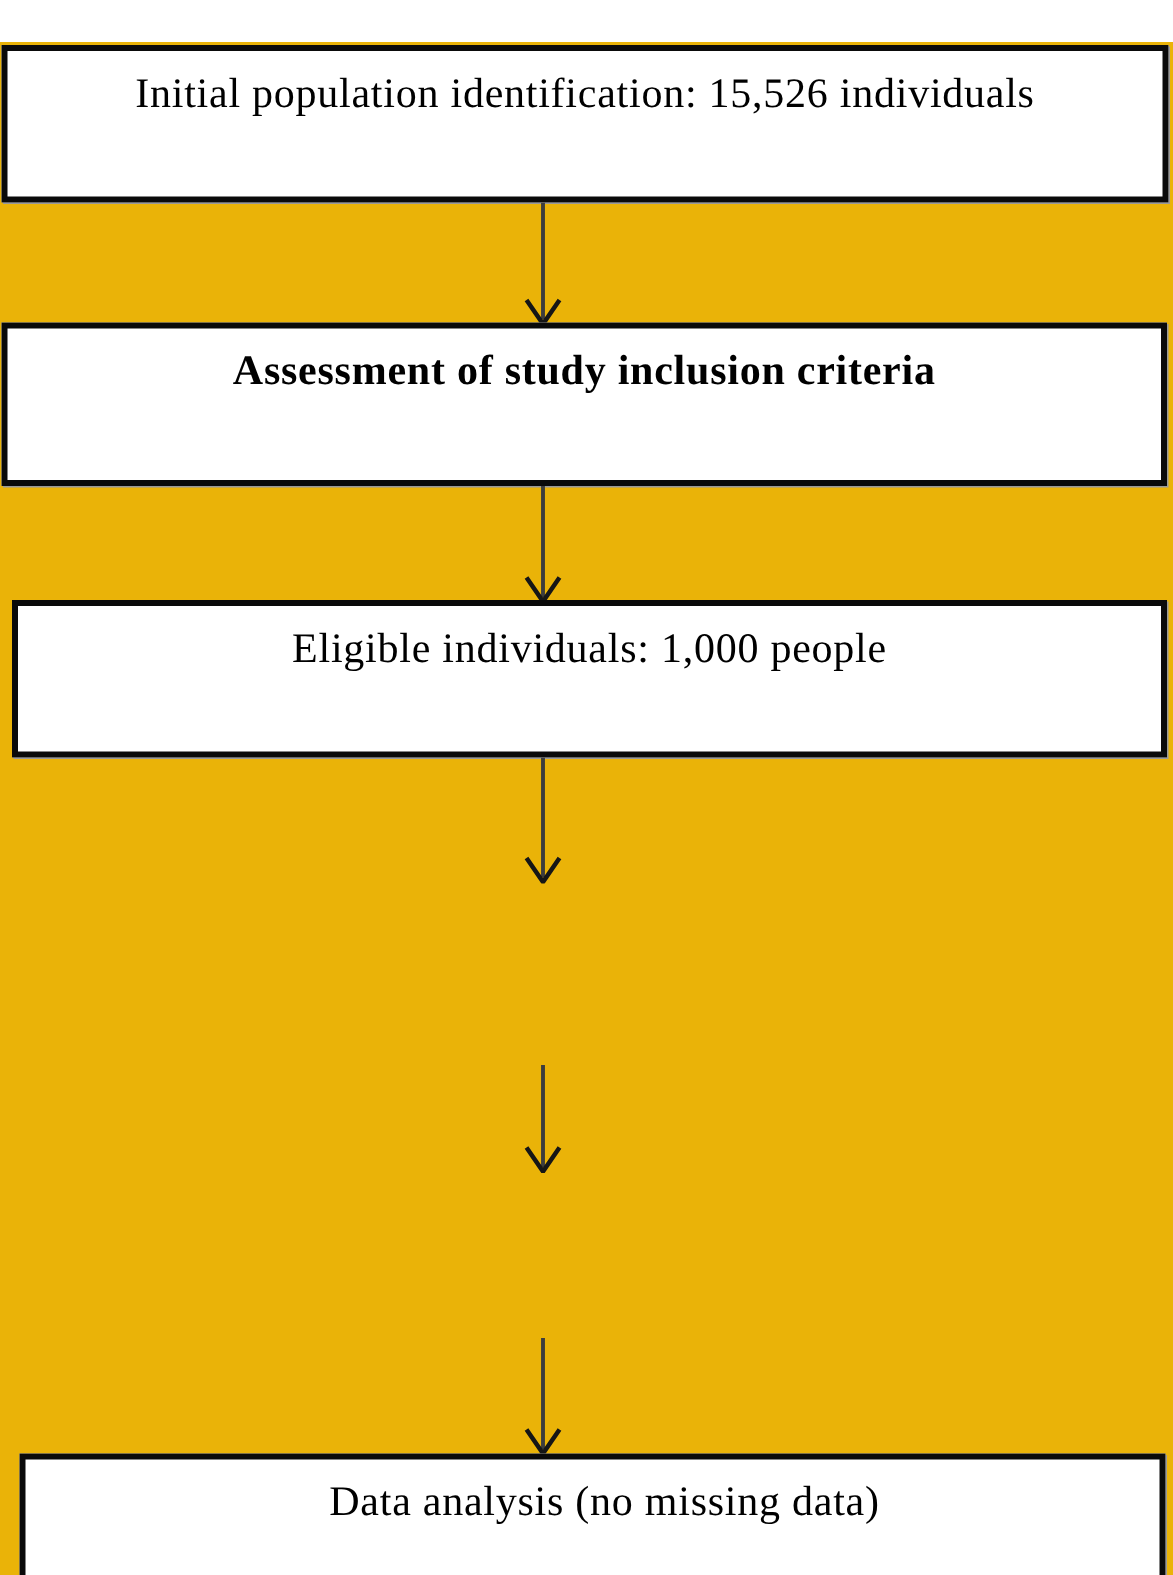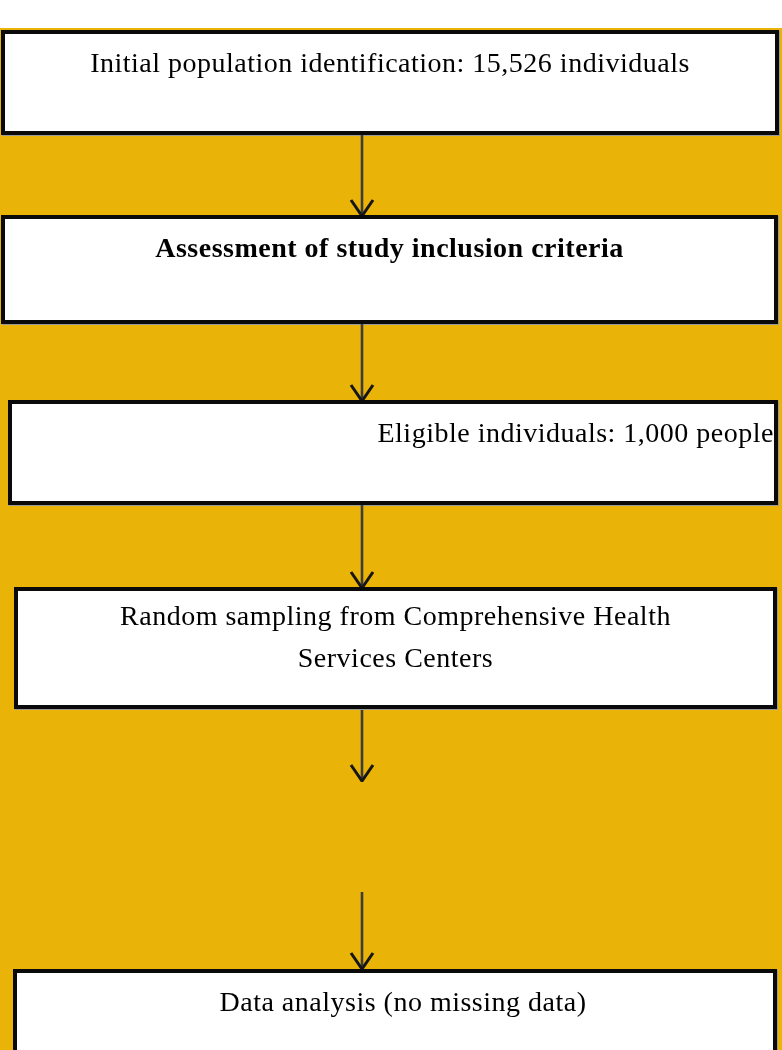--- a/index.html
+++ b/index.html
@@ -25,21 +25,21 @@
     font-size: 28px;
     line-height: 42px;
     letter-spacing: 0.5px;
     text-align: center;
     white-space: pre-line;
     padding-top: 8px;
     box-shadow: 1px 1px 0 #9a9a9a;
   }
   #box-1 { left: 1px;  top: 2px;   width: 778px; height: 105px; }
   #box-2 { left: 1px;  top: 187px; width: 777px; height: 109px; font-weight: bold; }
-  #box-3 { left: 8px;  top: 372px; width: 770px; height: 105px; text-align: right; }
+  #box-3 { left: 8px;  top: 372px; width: 770px; height: 105px; }
   #box-4 { left: 14px; top: 559px; width: 763px; height: 122px; padding-top: 4px; }
   #box-5 { left: 13px; top: 752px; width: 763px; height: 111px; }
   #box-6 { left: 13px; top: 941px; width: 764px; height: 104px; padding-left: 16px; }
 
   .flow-arrow {
     position: absolute;
     left: 345px;
     width: 34px;
     display: block;
   }
@@ -68,22 +68,20 @@
     <polyline points="6,61 17,77 28,61" fill="none" stroke="#161616" stroke-width="3"></polyline>
   </svg>
 
   <div class="flow-box" id="box-3">Eligible individuals: 1,000 people</div>
 
   <svg class="flow-arrow" id="arrow-3" viewBox="0 0 34 84" xmlns="http://www.w3.org/2000/svg">
     <line x1="17" y1="0" x2="17" y2="80" stroke="#3d3d3d" stroke-width="2.6"></line>
     <polyline points="6,67 17,83 28,67" fill="none" stroke="#161616" stroke-width="3"></polyline>
   </svg>
 
-  <div class="flow-box" id="box-4">Random sampling from Comprehensive Health
-Services Centers</div>
 
   <svg class="flow-arrow" id="arrow-4" viewBox="0 0 34 72" xmlns="http://www.w3.org/2000/svg">
     <line x1="17" y1="0" x2="17" y2="68" stroke="#3d3d3d" stroke-width="2.6"></line>
     <polyline points="6,55 17,71 28,55" fill="none" stroke="#161616" stroke-width="3"></polyline>
   </svg>
 
 
   <svg class="flow-arrow" id="arrow-5" viewBox="0 0 34 78" xmlns="http://www.w3.org/2000/svg">
     <line x1="17" y1="0" x2="17" y2="74" stroke="#3d3d3d" stroke-width="2.6"></line>
     <polyline points="6,61 17,77 28,61" fill="none" stroke="#161616" stroke-width="3"></polyline>

